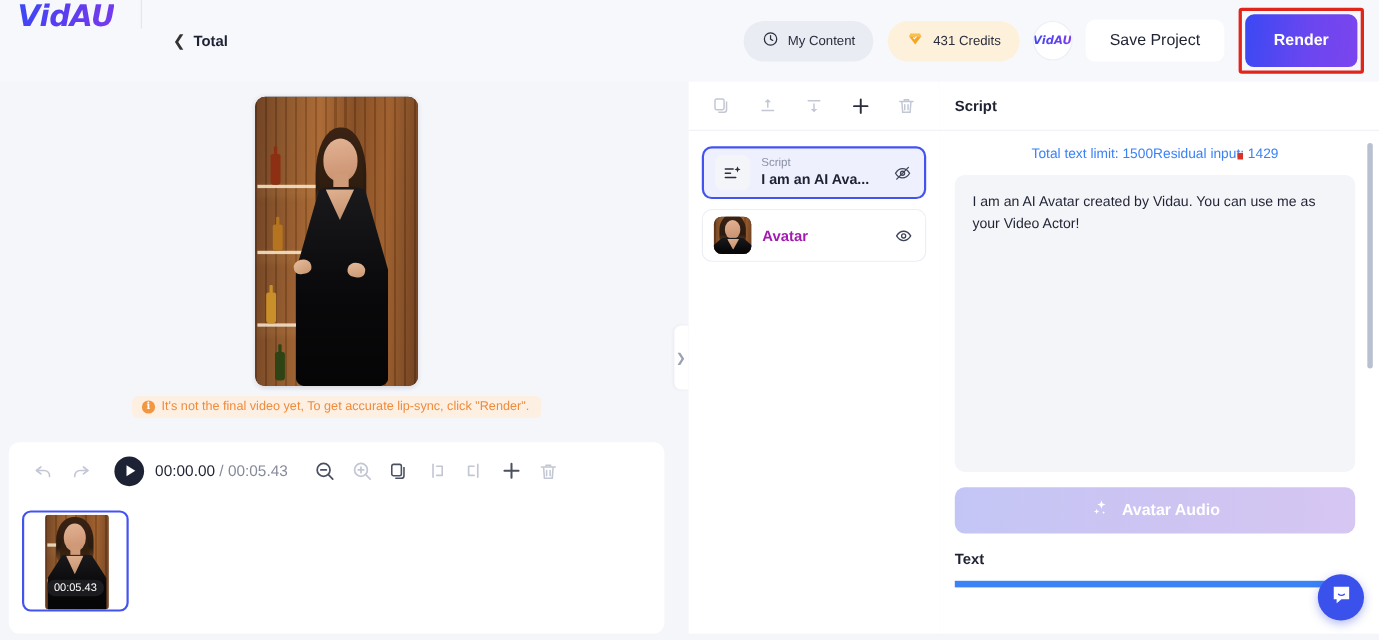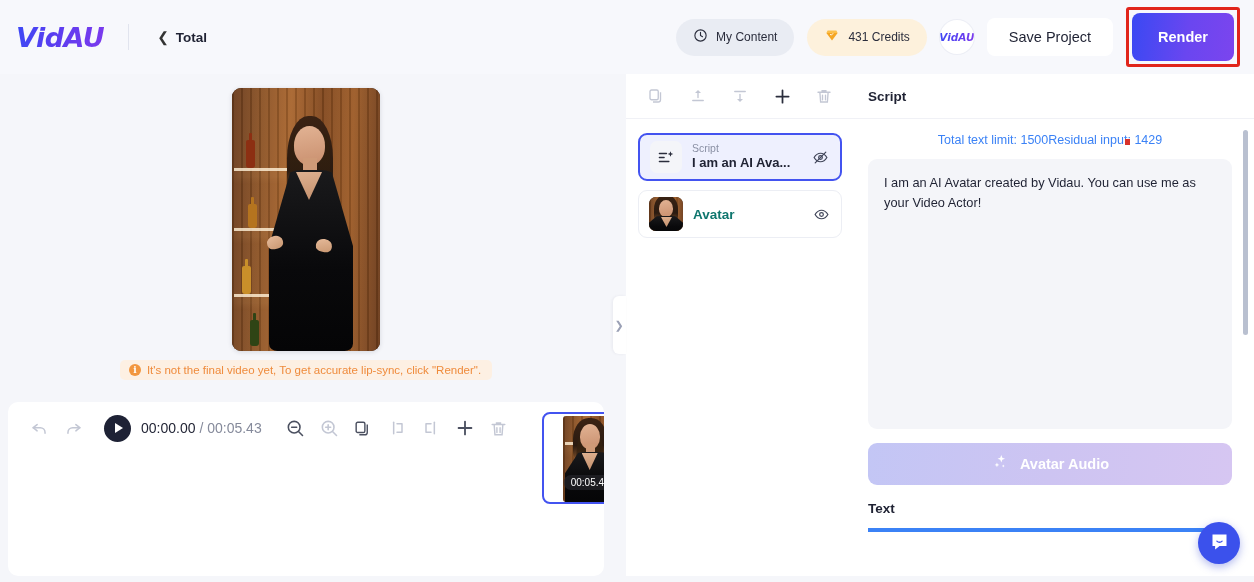--- a/index.html
+++ b/index.html
@@ -9,21 +9,21 @@
     font-family: "Liberation Sans", sans-serif;
     background: #f5f6fa;
     overflow: hidden;
   }
   .app { position: relative; width: 1254px; height: 582px; display: flex; flex-direction: column; }
 
   
   .header {
     height: 74px; flex: 0 0 74px;
     background: #f7f8fc;
-    display: flex; align-items: center;
+    display: flex; 
     padding: 0 14px 0 16px;
     position: relative;
   }
   .logo {
     font-family: "DejaVu Sans", sans-serif;
     font-size: 27px; font-weight: 900; font-style: italic;
     letter-spacing: -0.5px;
     background: linear-gradient(100deg, #3b49f5 0%, #5b3df0 45%, #7c3aed 100%);
     -webkit-background-clip: text; background-clip: text;
     color: transparent;
@@ -155,21 +155,21 @@
   .warn-i {
     width: 12px; height: 12px; border-radius: 50%; background: #f2963f;
     color: #fff; font-size: 9px; font-weight: 700;
     display: flex; align-items: center; justify-content: center;
     flex: 0 0 12px; font-family: "DejaVu Serif", serif;
   }
 
   
   .timeline {
     background: #ffffff; border-radius: 10px;
-    display: flex; flex-direction: row;
+    display: flex; flex-direction: column;
     flex: 0 0 174px;
     overflow: hidden;
   }
   .tl-controls {
     height: 52px; display: flex; align-items: center; gap: 0;
     padding: 0 14px;
   }
   .ic {
     width: 34px; height: 34px; display: flex; align-items: center; justify-content: center;
     cursor: pointer; color: #4b5060; flex: 0 0 auto;
@@ -237,21 +237,21 @@
     display: flex; align-items: center; justify-content: center; flex: 0 0 32px;
     color: #2a2d3c;
   }
   .layer-thumb-img {
     width: 34px; height: 34px; border-radius: 7px; overflow: hidden; flex: 0 0 34px;
     position: relative; background: #3d2415;
   }
   .layer-txt { flex: 1; min-width: 0; }
   .layer-sub { font-size: 10.5px; color: #8a90a4; line-height: 1.25; }
   .layer-title { font-size: 13px; font-weight: 700; color: #1f2233; white-space: nowrap; overflow: hidden; text-overflow: ellipsis; line-height: 1.3; }
-  .layer-name-single { font-size: 13.5px; font-weight: 700; color: #0f766e; }
+  .layer-name-single { font-size: 13.5px; font-weight: 700; color: #a21caf; }
   .eye { color: #3f4458; display: flex; align-items: center; justify-content: center; width: 20px; flex: 0 0 20px; cursor: pointer; }
 
   
   .script-panel {
     flex: 1; background: #ffffff; display: flex; flex-direction: column;
     position: relative; min-width: 0;
   }
   .sp-head {
     height: 45px; display: flex; align-items: center; padding: 0 14px;
     border-bottom: 1px solid #f0f1f6;
@@ -269,21 +269,21 @@
   .render-audio {
     margin-top: 14px; height: 42px; border-radius: 9px;
     background: linear-gradient(96deg,#c3c6f5 0%, #cdc4f2 50%, #d6c6f2 100%);
     display: flex; align-items: center; justify-content: center; gap: 10px;
     color: #ffffff; font-size: 14.5px; font-weight: 700; cursor: pointer;
     border: none; font-family: "Liberation Sans", sans-serif;
   }
   .text-sec {
     margin-top: 16px; padding-bottom: 12px;
     font-size: 13.5px; font-weight: 700; color: #1f2233;
-    border-bottom: 4px solid #3b82f6;
+    border-bottom: 6px solid #3b82f6;
   }
   .sp-scroll {
     position: absolute; right: 6px; top: 56px; width: 5px; height: 205px;
     background: #b9c0d0; border-radius: 3px; cursor: pointer;
   }
 
   .chat-launcher {
     position: absolute; right: 14px; bottom: 12px;
     width: 42px; height: 42px; border-radius: 50%;
     background: #3b51ec; display: flex; align-items: center; justify-content: center;

